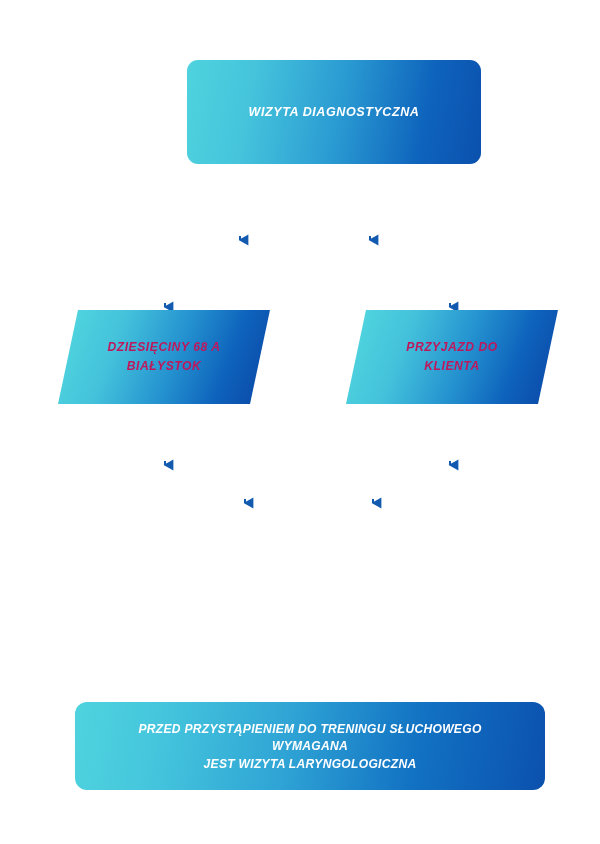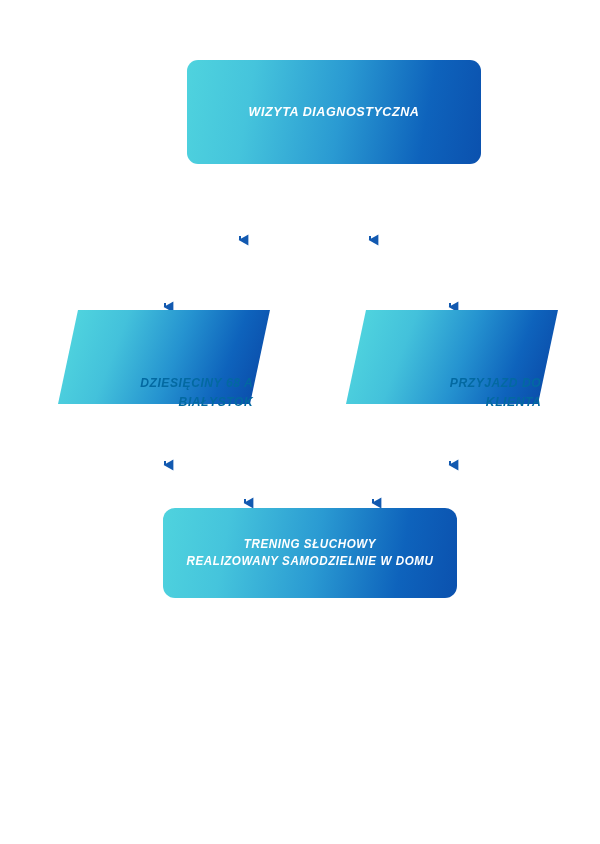--- a/index.html
+++ b/index.html
@@ -71,29 +71,28 @@
     transform: skewX(-12deg);
   }
   .parallelogram .ptext {
     position: absolute;
     left: 0; top: 0;
     width: 100%;
     height: 100%;
     display: flex;
     align-items: center;
     justify-content: center;
-    text-align: right;
-    color: #0369a1;
+    text-align: center;
+    color: #be185d;
     font-weight: bold;
     font-style: italic;
     font-size: 13px;
     line-height: 1.45;
     letter-spacing: 0.6px;
     white-space: pre-line;
-    margin-top: 36px;
   }
   .parallelogram .ptext span { transform: scaleX(0.93); display:block; width:100%; }
 
   #node-address {
     left: 68px;
     top: 310px;
   }
   #node-address .skew-bg {
     background: linear-gradient(100deg, #4FD3DE 0%, #43C1DB 25%, #2593D0 55%, #0E63BC 82%, #0B4FAC 100%);
   }
@@ -207,19 +206,19 @@
   </div>
 
   <div class="parallelogram" id="node-home-visit">
     <div class="skew-bg"></div>
     <div class="ptext">
       <span>PRZYJAZD DO
 KLIENTA</span>
     </div>
   </div>
 
-  <div class="node" id="node-hearing-training">
-    <span class="label">TRENING SŁUCHOWY
-REALIZOWANY SAMODZIELNIE W DOMU</span>
-  </div>
-
+
+  <div class="node" id="node-warning-banner">
+    <span class="label">PRZED PRZYSTĄPIENIEM DO TRENINGU SŁUCHOWEGO WYMAGANA
+JEST WIZYTA LARYNGOLOGICZNA</span>
+  </div>
 
 </div>
 
 </body></html>

